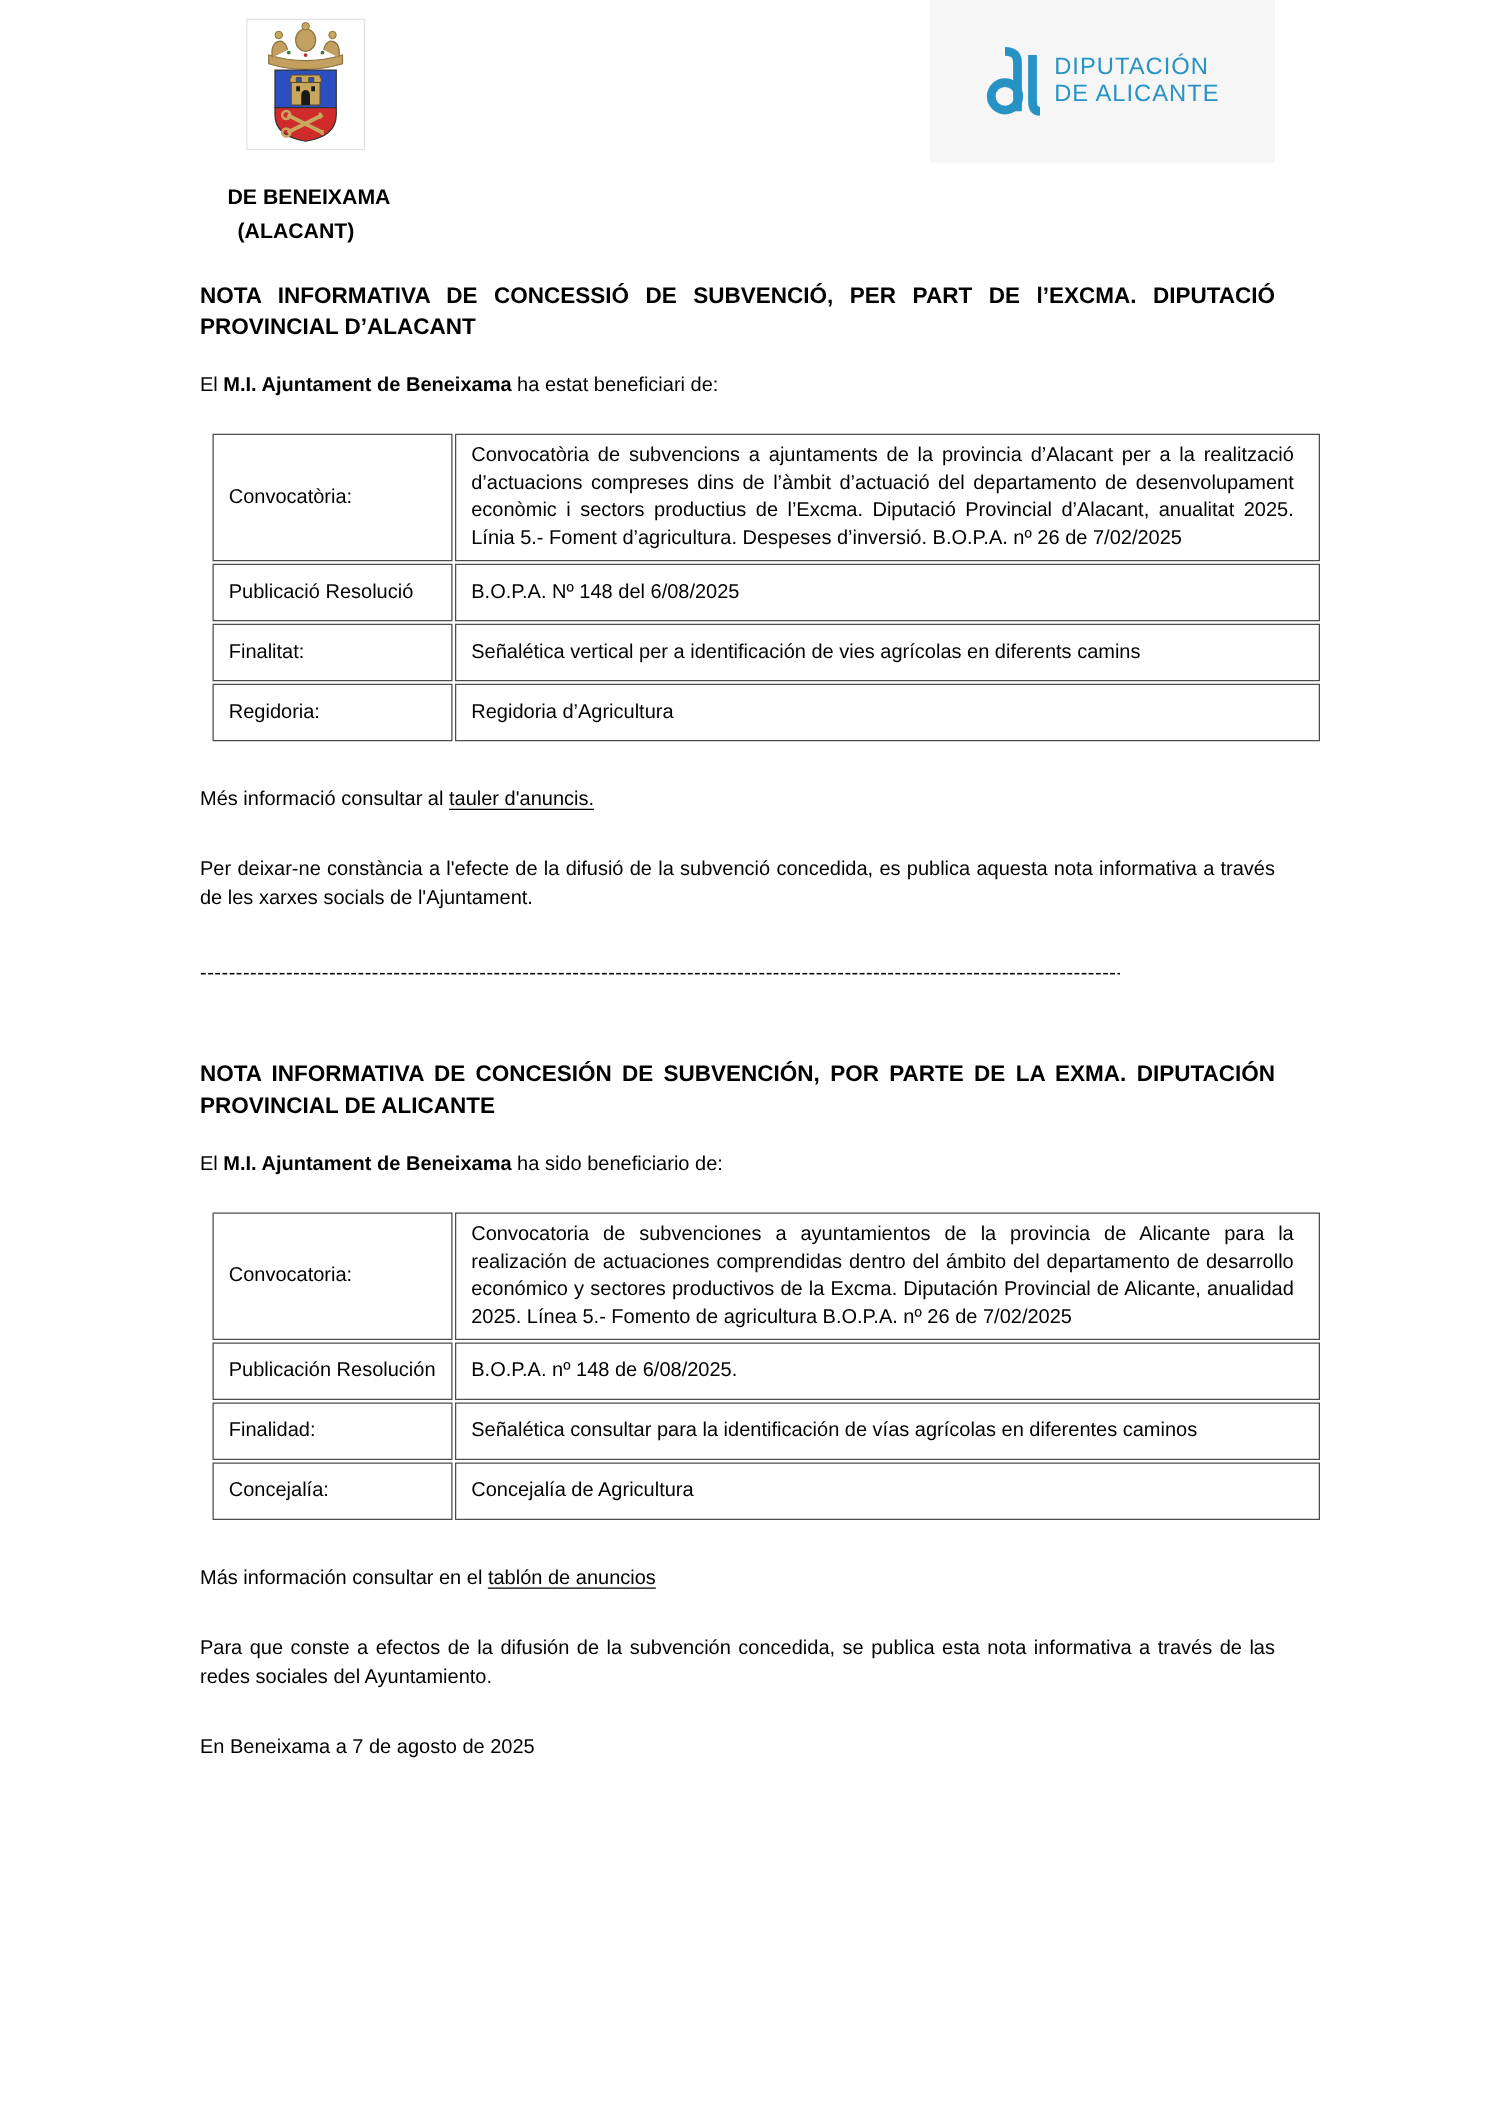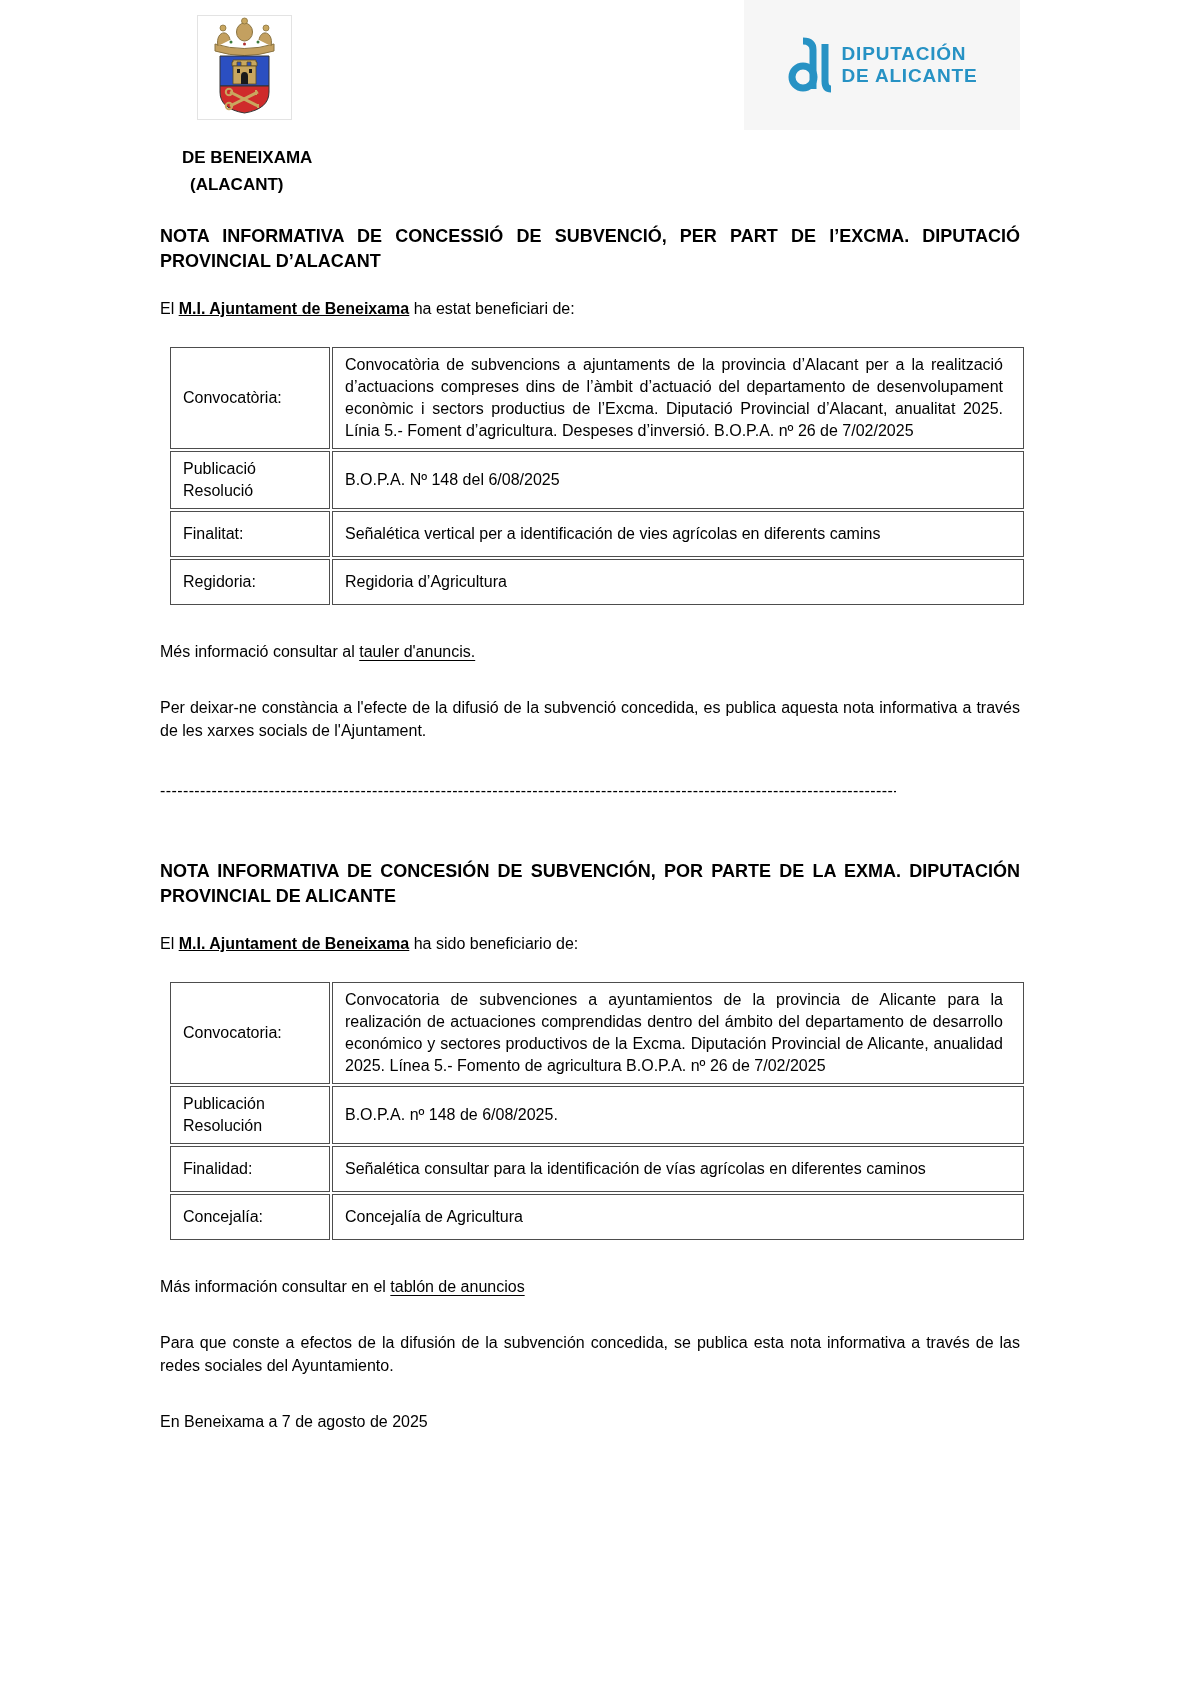--- a/index.html
+++ b/index.html
@@ -6,34 +6,34 @@
   body{
     width:1190px;height:1684px;background:#ffffff;overflow:hidden;
     font-family:"Liberation Sans","DejaVu Sans",sans-serif;color:#000;
   }
   .page{position:relative;width:1190px;height:1684px;padding:0 170px 0 160px;box-sizing:border-box;}
 
   
   .header{position:relative;height:130px;}
   .coat-box{position:absolute;left:37px;top:15px;width:95px;height:105px;background:#fff;border:1px solid #e3e3e3;box-sizing:border-box;}
   .dip-box{position:absolute;right:0;top:0;width:276px;height:130px;background:#f6f6f6;display:flex;align-items:center;justify-content:center;gap:11px;}
-  .dip-text{font-weight:bold;font-size:19px;line-height:22px;letter-spacing:0.8px;color:#2792c4;}
+  .dip-text{font-weight:normal;font-size:19px;line-height:22px;letter-spacing:0.8px;color:#2792c4;}
 
   .ajuntament{margin-top:14px;font-weight:bold;font-size:17px;line-height:27px;}
   .ajt-l1{padding-left:12px;}
   .ajt-l2{padding-left:22px;}
   .ajt-l3{padding-left:30px;}
 
   .doc-title{margin:26px 0 0 0;font-size:18px;line-height:25px;font-weight:bold;text-align:justify;}
   .intro{margin-top:24px;font-size:16px;line-height:21px;}
-  .intro b{font-weight:bold;text-decoration:underline;}
+  .intro b{font-weight:bold;}
 
   table.grant{margin-top:26px;margin-left:8px;width:852px;border-collapse:separate;border-spacing:2px;table-layout:fixed;}
   table.grant td{border:1px solid #4d4d4d;padding:6px 20px 6px 12px;font-size:16px;line-height:22px;vertical-align:middle;height:46px;box-sizing:border-box;}
-  table.grant td.label{width:160px;padding-right:0;}
+  table.grant td.label{width:192px;padding-right:0;}
   table.grant td.value{width:692px;text-align:justify;}
 
   .more-info{margin-top:34px;font-size:16px;line-height:21px;}
   .ref-link{text-decoration:underline;text-underline-offset:3px;}
   .para{margin-top:34px;font-size:16px;line-height:23px;text-align:justify;}
   .dashes{margin-top:40px;font-size:16px;letter-spacing:0.4px;white-space:nowrap;overflow:hidden;width:736px;}
   .closing{margin-top:36px;font-size:16px;}
 </style>
 </head>
 <body>

